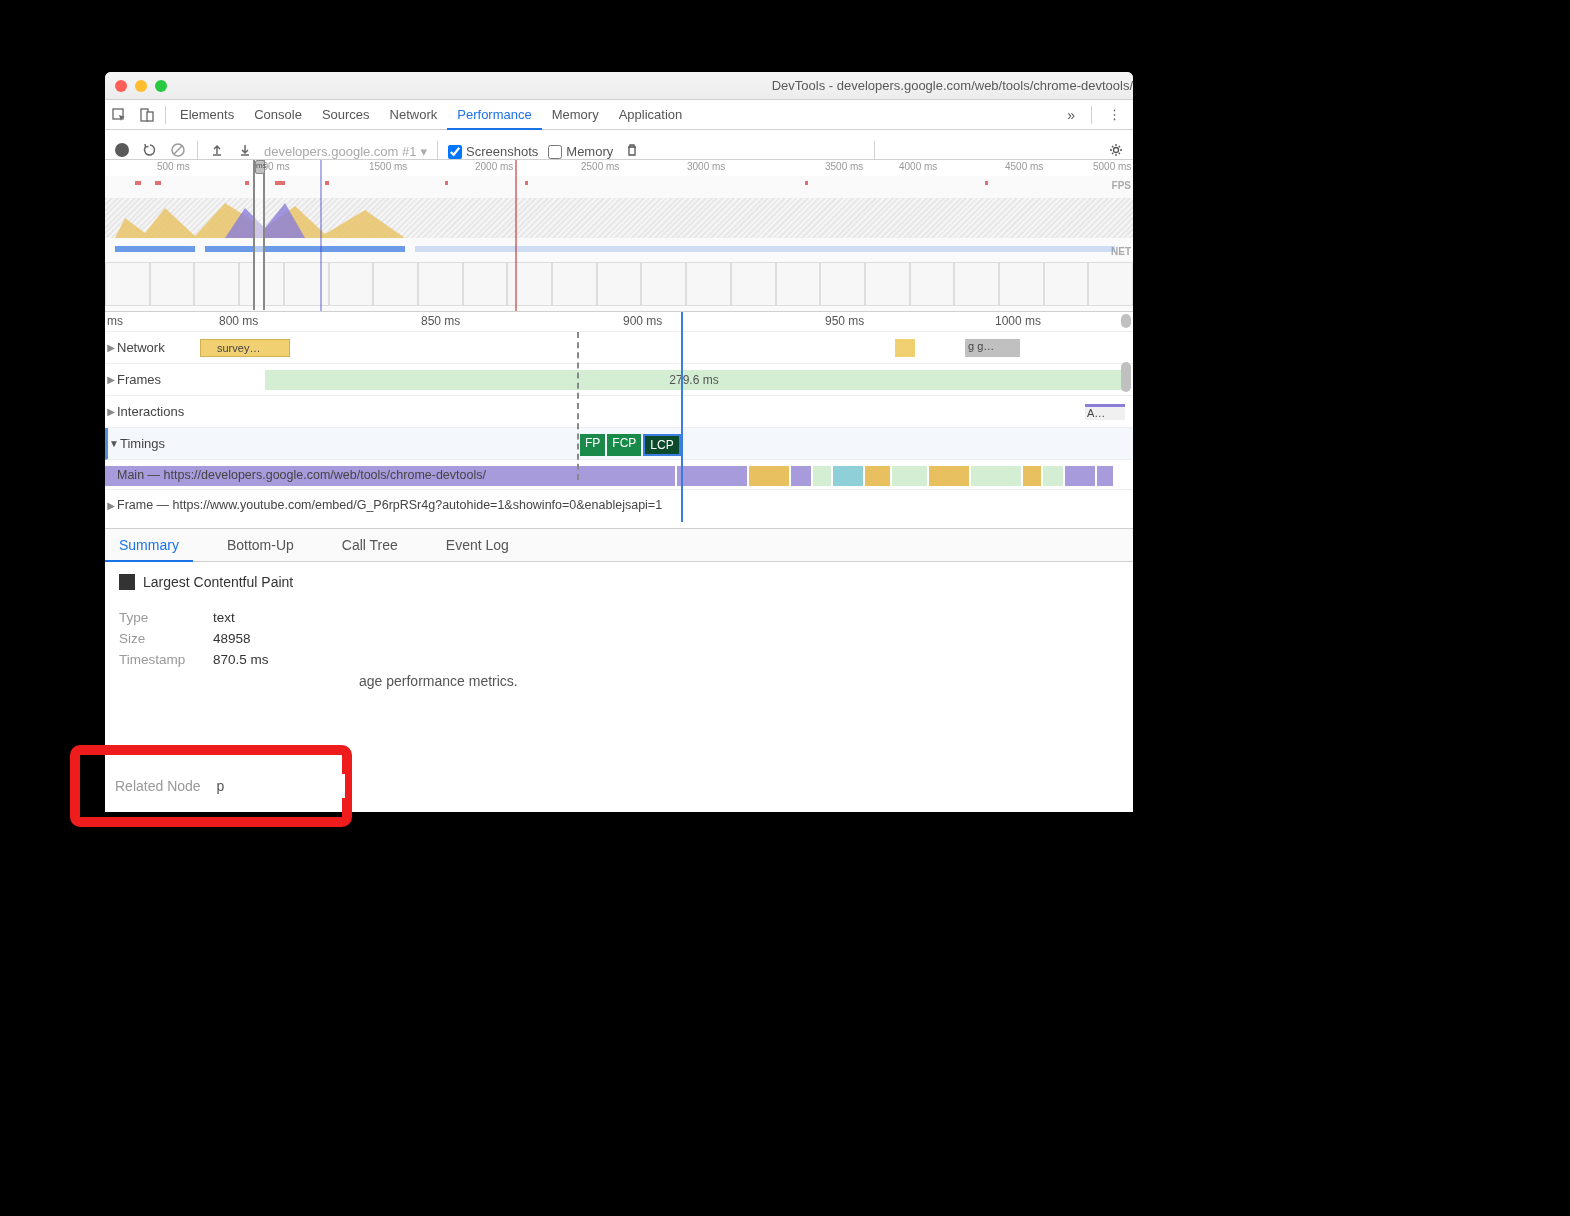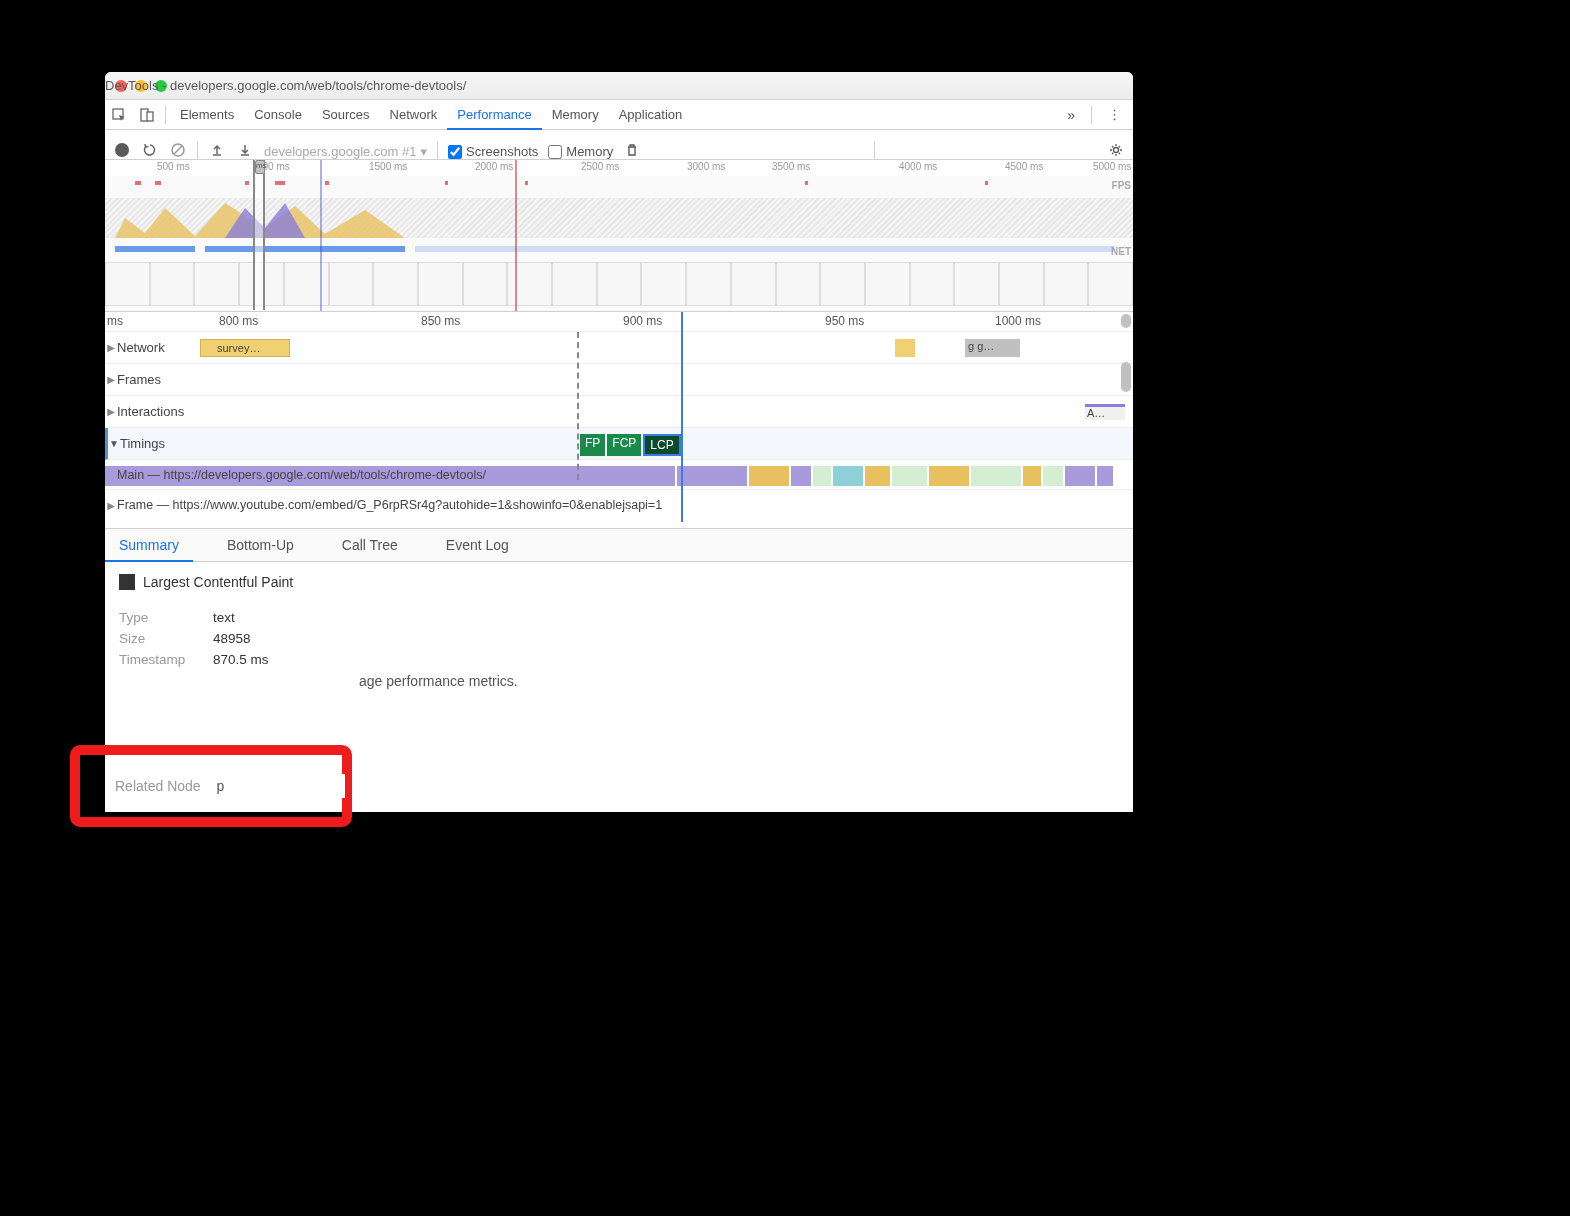--- a/index.html
+++ b/index.html
@@ -4,21 +4,21 @@
 <style>
 * { margin: 0; padding: 0; box-sizing: border-box; font-family: -apple-system, BlinkMacSystemFont, "Segoe UI", Helvetica, Arial, sans-serif; }
 body { background: #000; width: 1570px; height: 1216px; position: relative; }
 .window { position: absolute; left: 105px; top: 72px; width: 1028px; height: 740px; background: #fff; border-radius: 6px 6px 0 0; box-shadow: 0 10px 30px rgba(0,0,0,0.5); overflow: hidden; }
 .titlebar { height: 28px; background: linear-gradient(#f6f6f6,#ececec); display: flex; align-items: center; padding: 0 10px; border-bottom: 1px solid #d0d0d0; position: relative; }
 .traffic { display: flex; gap: 8px; }
 .tl { width: 12px; height: 12px; border-radius: 50%; }
 .tl.red { background: #ff5f57; }
 .tl.yellow { background: #febc2e; }
 .tl.green { background: #28c840; }
-.title { position: absolute; left: 0; right: 0; text-align: left; font-size: 13px; color: #5a5a5a; pointer-events: none; }
+.title { position: absolute; left: 0; right: 0; text-align: right; font-size: 13px; color: #5a5a5a; pointer-events: none; }
 .tabbar { height: 30px; border-bottom: 1px solid #d0d0d0; display: flex; align-items: center; padding: 0; font-size: 13px; color: #555; }
 .tabbar .icnbtn { width: 28px; height: 28px; display: flex; align-items: center; justify-content: center; color: #666; }
 .tabbar .sep { width: 1px; height: 18px; background: #d0d0d0; margin: 0 4px; }
 .tabbar .tab { padding: 0 10px; height: 30px; display: flex; align-items: center; cursor: pointer; }
 .tabbar .tab.active { color: #1a73e8; border-bottom: 2px solid #1a73e8; padding-top: 2px; }
 .tabbar .more { margin-left: auto; padding: 0 12px; font-size: 14px; }
 .tabbar .dots { padding: 0 12px; }
 .toolbar { height: 30px; border-bottom: 1px solid #d0d0d0; display: flex; align-items: flex-end; gap: 10px; padding: 0 8px; font-size: 13px; color: #555; }
 .toolbar .icn { width: 18px; height: 18px; display: flex; align-items: center; justify-content: center; color: #6e6e6e; }
 .toolbar .recdot { width: 14px; height: 14px; border-radius: 50%; background: #5a5a5a; }
@@ -175,21 +175,21 @@
   </div>
 
   <div class="overview">
     <div class="ov-ruler">
       <span class="tick" style="left:52px">500 ms</span>
       <span class="tick" style="left:152px">000 ms</span>
       <span class="tick" style="left:264px">1500 ms</span>
       <span class="tick" style="left:370px">2000 ms</span>
       <span class="tick" style="left:476px">2500 ms</span>
       <span class="tick" style="left:582px">3000 ms</span>
-      <span class="tick" style="left:667px">3500 ms</span>
+      <span class="tick" style="left:720px">3500 ms</span>
       <span class="tick" style="left:794px">4000 ms</span>
       <span class="tick" style="left:900px">4500 ms</span>
       <span class="tick" style="left:988px">5000 ms</span>
     </div>
     <div class="ov-lbl fps">FPS</div>
     <div class="ov-lbl cpu">CPU</div>
     <div class="ov-lbl net">NET</div>
     <div class="ov-fps">
       <div class="seg" style="left:30px;width:6px"></div>
       <div class="seg" style="left:50px;width:6px"></div>
@@ -258,20 +258,21 @@
       <span class="tri">▶</span>
       <span class="tname">Network</span>
       <div class="bar"><span style="font-size:11px;padding-left:16px">survey…</span></div>
       <div class="bar2"></div>
       <div class="bar3">g g…</div>
     </div>
 
     <div class="track frames">
       <span class="tri">▶</span>
       <span class="tname">Frames</span>
+      <div class="fbar">279.6 ms</div>
     </div>
 
     <div class="track inter">
       <span class="tri">▶</span>
       <span class="tname">Interactions</span>
       <div class="ibar">A…</div>
     </div>
 
     <div class="track timings">
       <span class="tri">▼</span>

